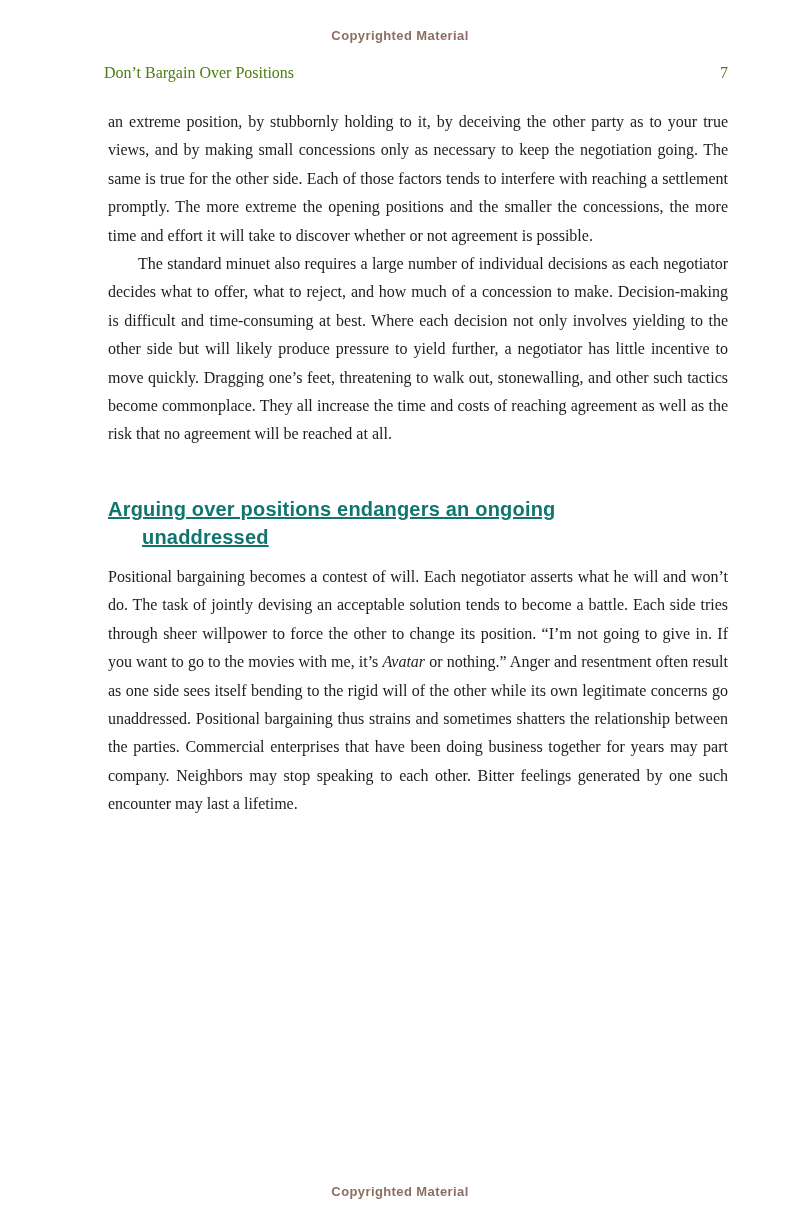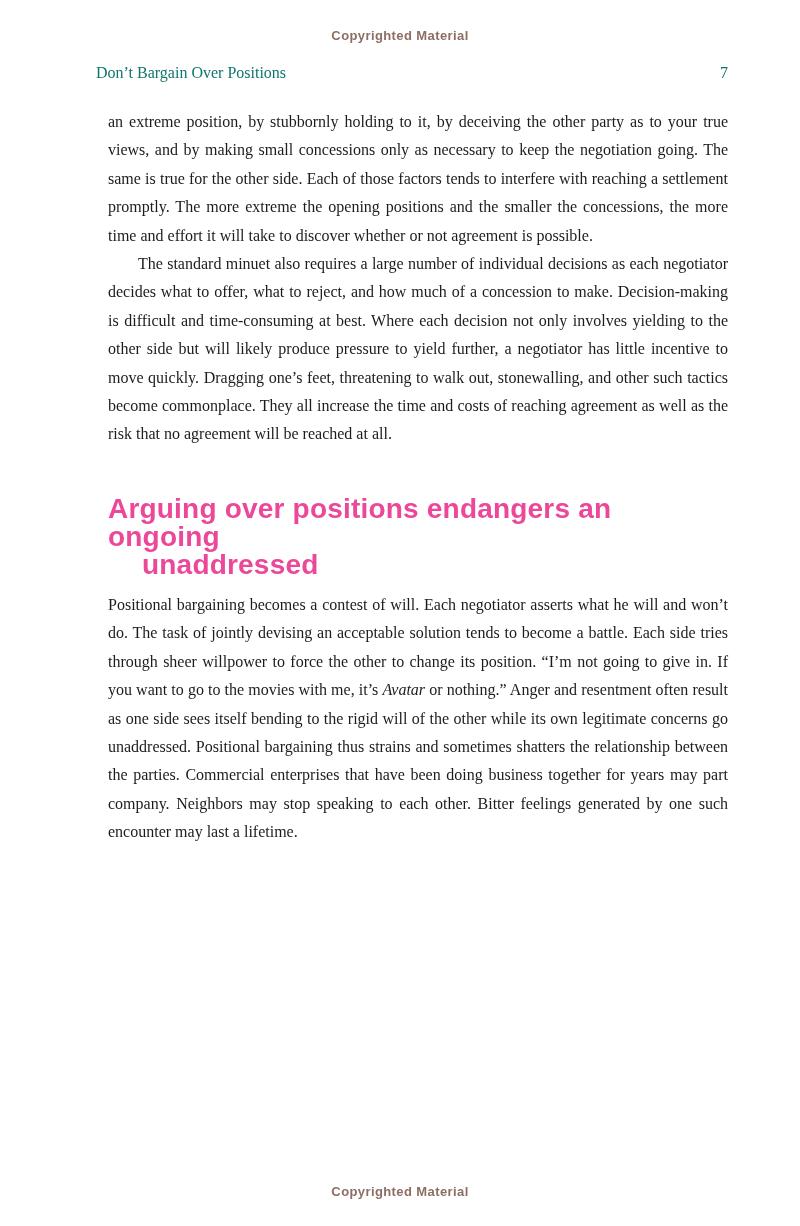--- a/index.html
+++ b/index.html
@@ -26,27 +26,27 @@
     font-size: 13px;
     letter-spacing: 0.4px;
     color: #8d6e63;
   }
   .watermark.top { top: 28px; }
   .watermark.bottom { top: 1184px; }
 
   .running-header {
     position: absolute;
     top: 64px;
-    left: 96px;
+    left: 104px;
     right: 72px;
     display: flex;
     justify-content: space-between;
     align-items: baseline;
     font-size: 16px;
-    color: #0f766e;
+    color: #4d7c0f;
     gap: 20px;
   }
   .running-header .page-number {
     font-size: 16px;
   }
 
   .text-block {
     position: absolute;
     top: 108px;
     left: 108px;
@@ -59,24 +59,25 @@
     text-align: justify;
     color: #1c1c1c;
   }
   .para.indent {
     text-indent: 30px;
   }
   .section-heading {
     margin: 46px 0 12px 0;
     font-family: "Liberation Sans", sans-serif;
     font-weight: bold;
-    font-size: 28px;
+    font-size: 20px;
     line-height: 28px;
-    color: #ec4899;
+    color: #0f766e;
     letter-spacing: 0.2px;
+    text-decoration: underline;
   }
   .section-heading .h-line1,
   .section-heading .h-line2 {
     display: block;
   }
   .section-heading .h-line2 {
     margin-left: 34px;
   }
   em { font-style: italic; }
 </style>

